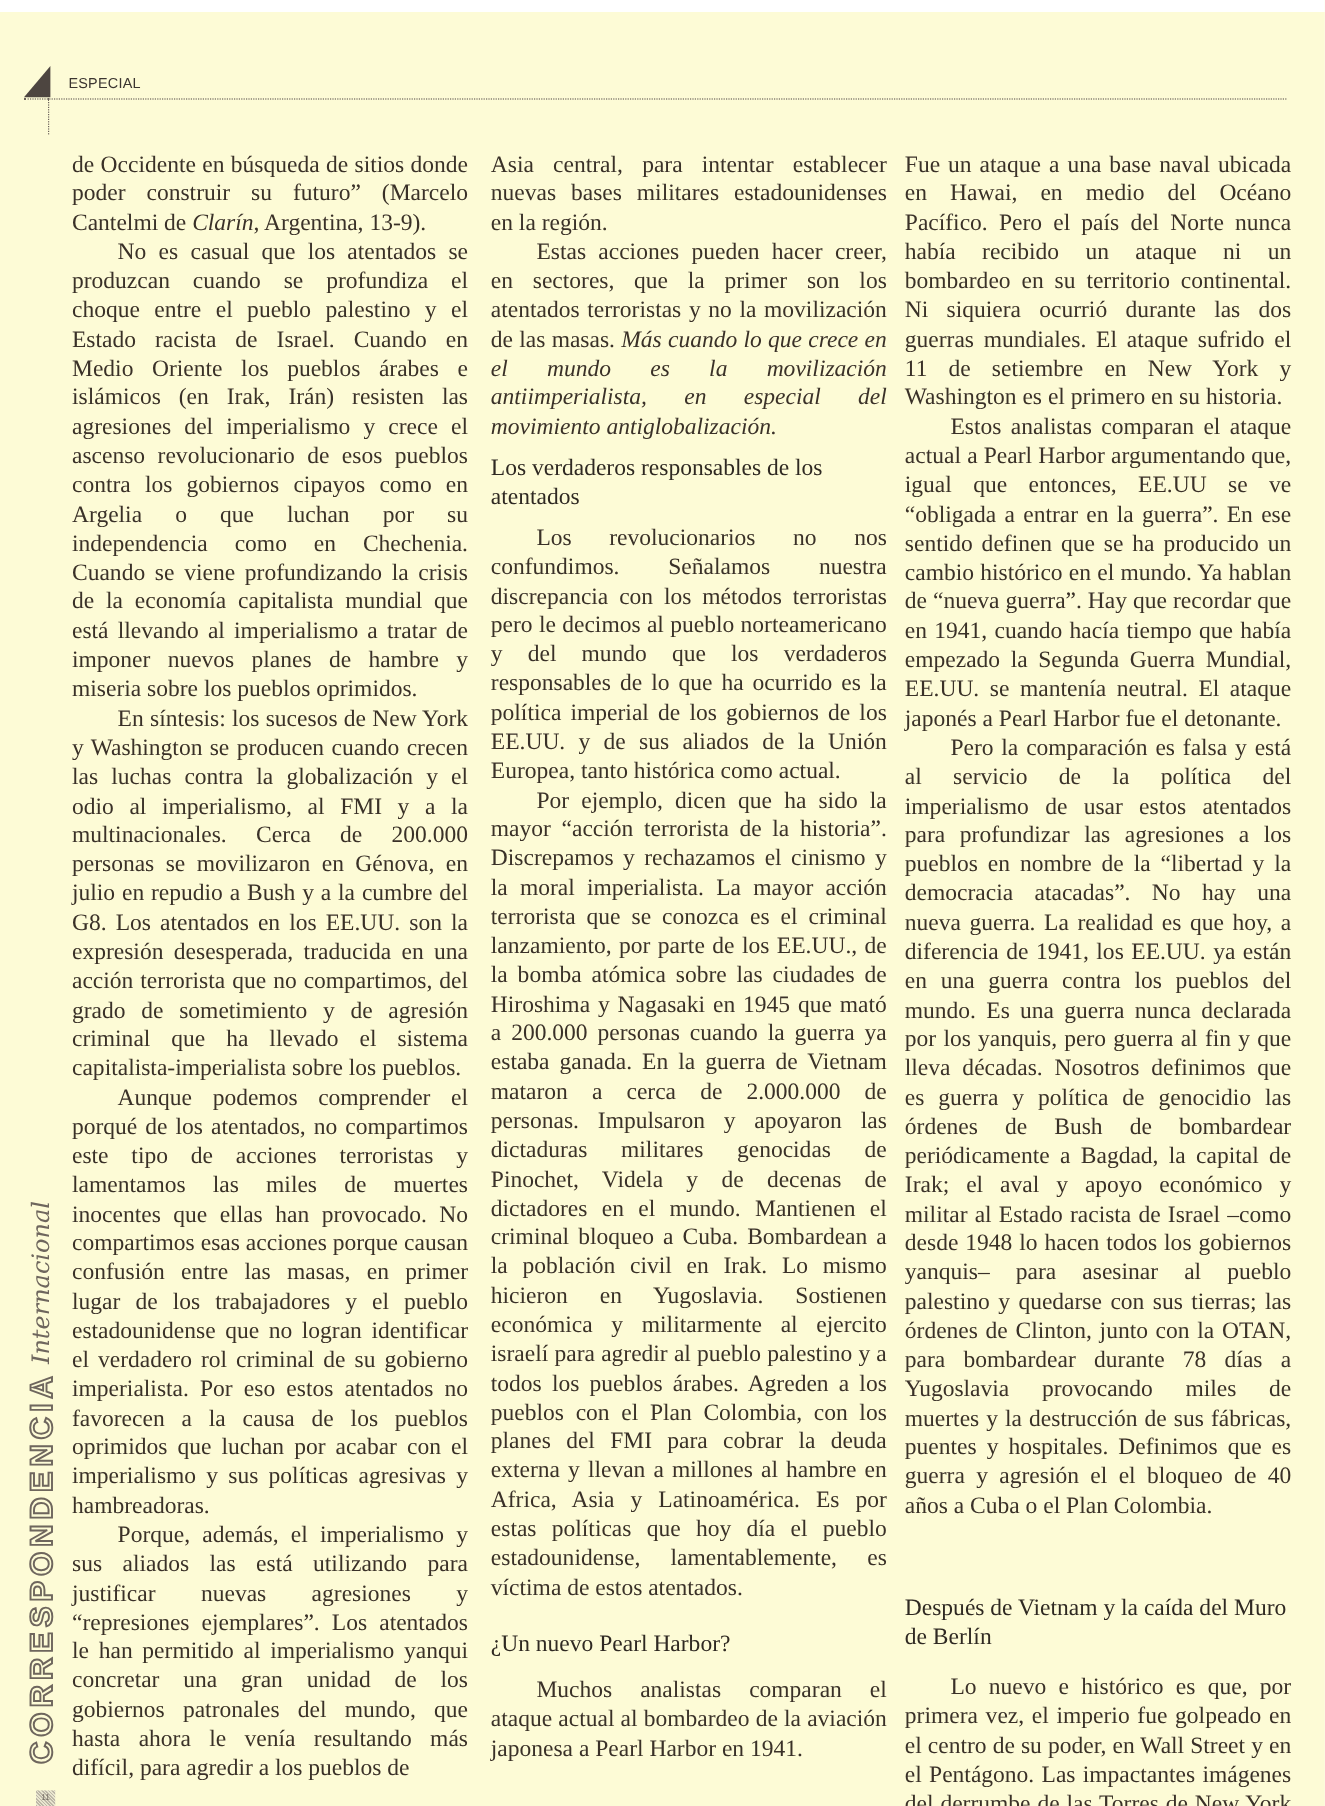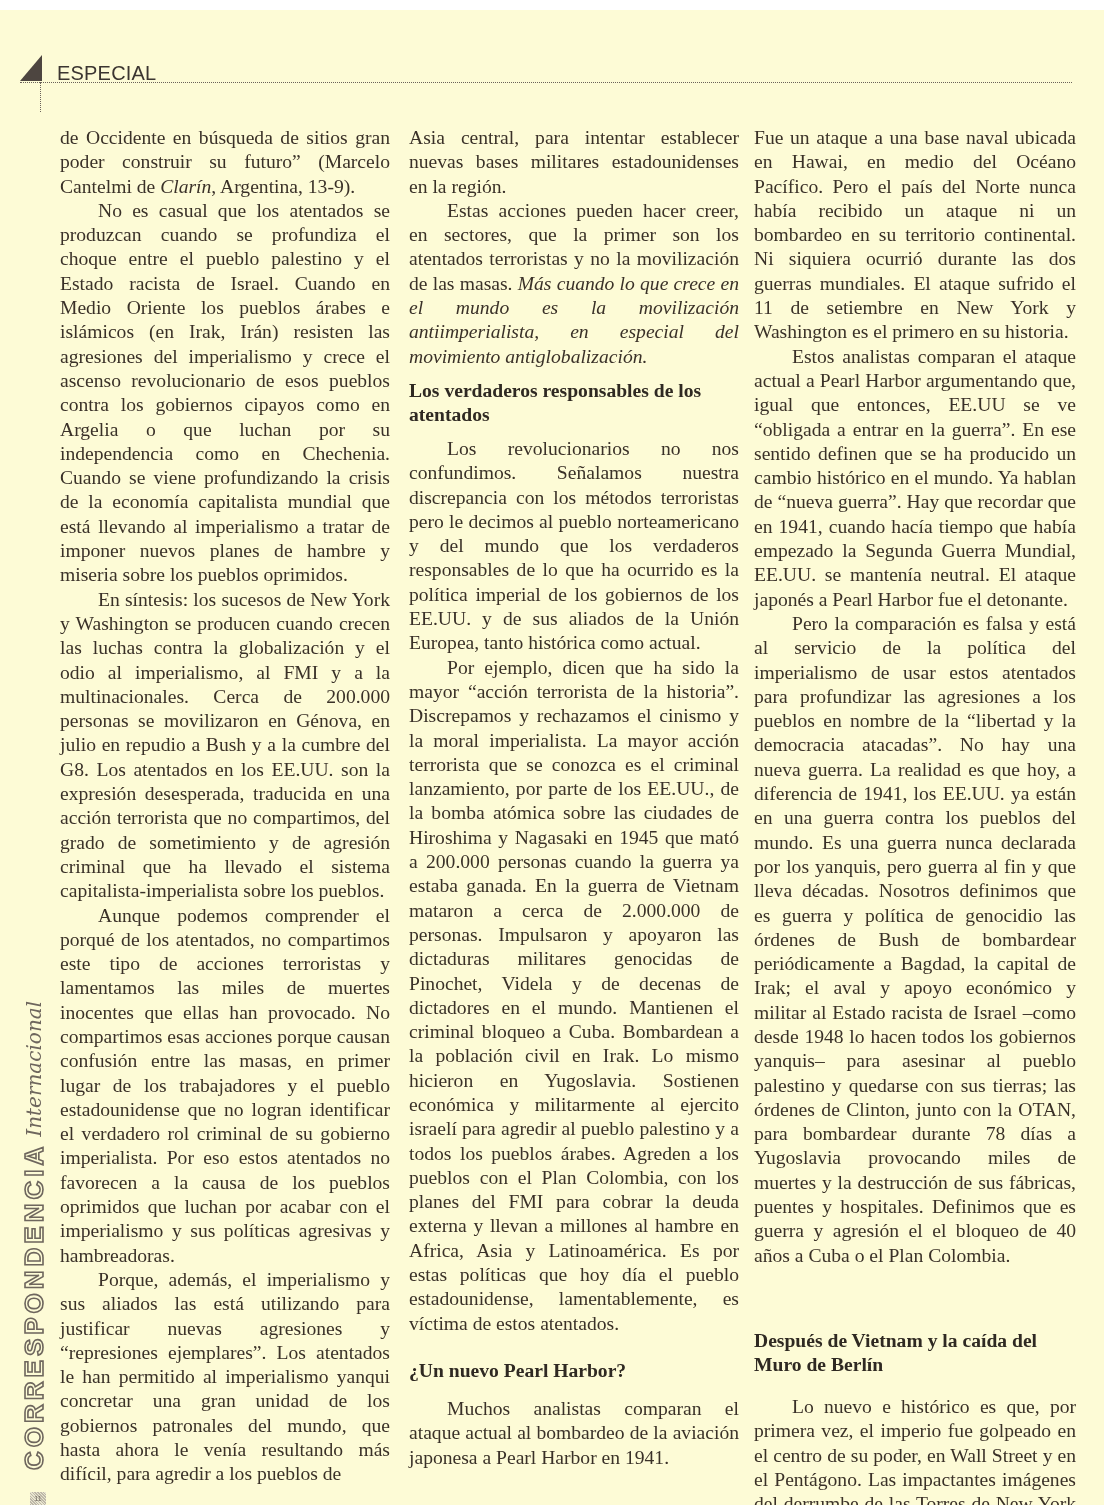--- a/index.html
+++ b/index.html
@@ -16,21 +16,21 @@
   }
   .header-triangle {
     position: absolute; left: 20px; top: 45px;
     width: 0; height: 0;
     border-left: 22px solid transparent;
     border-bottom: 26px solid #4d4540;
   }
   .header-label {
     position: absolute; left: 57px; top: 52px;
     font-family: "Liberation Sans", "DejaVu Sans", sans-serif;
-    font-size: 20px; letter-spacing: 0.2px;
+    font-size: 12px; letter-spacing: 0.2px;
     color: #3b3530;
   }
   .header-rule {
     position: absolute; left: 20px; top: 72px;
     width: 1052px; height: 0;
     border-top: 1.5px dotted #6b625a;
   }
   .header-tick {
     position: absolute; left: 40px; top: 72px;
     width: 0; height: 30px;
@@ -70,21 +70,21 @@
     font-size: 19.6px; line-height: 24.3px;
     text-align: justify;
   }
   .col1 { left: 60px; width: 330px; }
   .col2 { left: 409px; width: 330px; }
   .col3 { left: 754px; width: 322px; }
   .col p { margin: 0; text-indent: 38px; }
   .col p.noindent { text-indent: 0; }
   .col h3 {
     margin: 10px 0 10px 0; font-size: 19.6px; line-height: 24px;
-    font-weight: bold; color: #2f2922; text-align: left;
+    font-weight: normal; color: #2f2922; text-align: left;
   }
   .col3 h3.gap { margin-top: 61px; margin-bottom: 18px; }
   .col2 h3.pearl { margin-top: 23px; margin-bottom: 14px; }
   em { font-style: italic; }
 </style>
 </head>
 <body>
 
 <div class="page">
 
@@ -95,21 +95,21 @@
 
   <div class="sidebar">
     <div class="sidebar-inner">
       <span class="sidebar-brand">CORRESPONDENCIA</span>
       <span class="sidebar-script">Internacional</span>
     </div>
   </div>
   <div class="page-mark">11</div>
 
   <div class="col col1">
-    <p class="noindent"><span>de Occidente en búsqueda de sitios gran poder construir su futuro” (Marcelo Cantelmi de </span><em>Clarín</em><span>, Argentina, 13-9).</span></p>
+    <p class="noindent"><span>de Occidente en búsqueda de sitios donde poder construir su futuro” (Marcelo Cantelmi de </span><em>Clarín</em><span>, Argentina, 13-9).</span></p>
     <p>No es casual que los atentados se produzcan cuando se profundiza el choque entre el pueblo palestino y el Estado racista de Israel. Cuando en Medio Oriente los pueblos árabes e islámicos (en Irak, Irán) resisten las agresiones del imperialismo y crece el ascenso revolucionario de esos pueblos contra los gobiernos cipayos como en Argelia o que luchan por su independencia como en Chechenia. Cuando se viene profundizando la crisis de la economía capitalista mundial que está llevando al imperialismo a tratar de imponer nuevos planes de hambre y miseria sobre los pueblos oprimidos.</p>
     <p>En síntesis: los sucesos de New York y Washington se producen cuando crecen las luchas contra la globalización y el odio al imperialismo, al FMI y a la multinacionales. Cerca de 200.000 personas se movilizaron en Génova, en julio en repudio a Bush y a la cumbre del G8. Los atentados en los EE.UU. son la expresión desesperada, traducida en una acción terrorista que no compartimos, del grado de sometimiento y de agresión criminal que ha llevado el sistema capitalista-imperialista sobre los pueblos.</p>
     <p>Aunque podemos comprender el porqué de los atentados, no compartimos este tipo de acciones terroristas y lamentamos las miles de muertes inocentes que ellas han provocado. No compartimos esas acciones porque causan confusión entre las masas, en primer lugar de los trabajadores y el pueblo estadounidense que no logran identificar el verdadero rol criminal de su gobierno imperialista. Por eso estos atentados no favorecen a la causa de los pueblos oprimidos que luchan por acabar con el imperialismo y sus políticas agresivas y hambreadoras.</p>
     <p>Porque, además, el imperialismo y sus aliados las está utilizando para justificar nuevas agresiones y “represiones ejemplares”. Los atentados le han permitido al imperialismo yanqui concretar una gran unidad de los gobiernos patronales del mundo, que hasta ahora le venía resultando más difícil, para agredir a los pueblos de</p>
   </div>
 
   <div class="col col2">
     <p class="noindent">Asia central, para intentar establecer nuevas bases militares estadounidenses en la región.</p>
     <p><span>Estas acciones pueden hacer creer, en sectores, que la primer son los atentados terroristas y no la movilización de las masas. </span><em>Más cuando lo que crece en el mundo es la movilización antiimperialista, en especial del movimiento antiglobalización.</em></p>
     <h3>Los verdaderos responsables de los atentados</h3>

